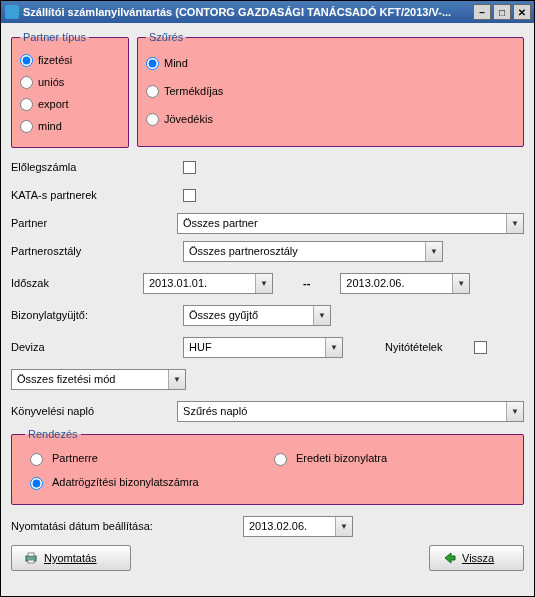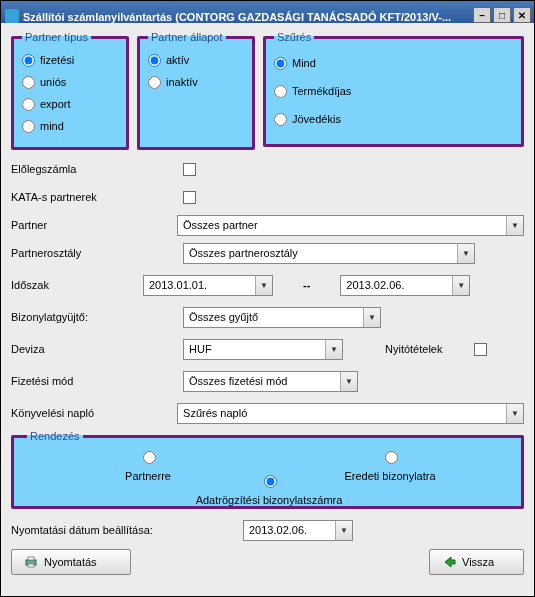--- a/index.html
+++ b/index.html
@@ -16,21 +16,21 @@
     width: 535px;
     height: 597px;
     background: #ececec;
     border: 1px solid #000;
   }
   .titlebar {
     background: linear-gradient(#4a7ab8, #2d5a9c);
     color: #fff;
     height: 22px;
     display: flex;
-    align-items: flex-end;
+    align-items: center;
     padding: 0 3px 0 4px;
     font-weight: bold;
     font-size: 11px;
   }
   .titlebar .icon {
     width: 14px; height: 14px;
     background: #3aa0d8;
     margin-right: 4px;
     border-radius: 2px;
   }
@@ -44,25 +44,25 @@
     font-size: 10px; font-weight: bold; color: #000;
   }
   .content {
     padding: 8px 10px 8px 10px;
   }
   .toprow {
     display: flex;
     gap: 8px;
   }
   fieldset.group {
-    border: 3px solid #701a75;
+    border: 1px solid #701a75;
     border-radius: 2px;
     padding: 6px 8px 10px 8px;
     margin: 0;
-    background: #7dd3fc;
+    background: #fca5a5;
   }
   fieldset.group > legend {
     color: #2a4f8f;
     font-size: 11px;
     padding: 0 3px;
   }
   .radio-line {
     display: flex;
     align-items: center;
     gap: 5px;
@@ -119,21 +119,20 @@
     margin-top: 6px;
     padding: 6px 10px 10px 13px;
   }
   .sort-grid {
     display: flex;
     flex-wrap: wrap;
   }
   .sort-item {
     display: flex; align-items: center; gap: 6px;
     height: 24px;
-    flex-direction: column;
   }
 
   .bottombar {
     display: flex;
     align-items: center;
     margin-top: 8px;
     gap: 8px;
   }
   .btn {
     height: 26px;
@@ -141,21 +140,21 @@
     border: 1px solid #888;
     background: linear-gradient(#fefefe,#dcdcdc);
     display: flex; align-items: center; gap: 6px;
     font-size: 11px;
     border-radius: 2px;
   }
   .btn .ic {
     width: 14px; height: 14px;
     display: inline-flex; align-items: center; justify-content: center;
   }
-  .u { }
+  .u { text-decoration: underline; }
 </style>
 </head>
 <body>
 
 <div class="window">
   <div class="titlebar">
     <div class="icon"></div>
     <div class="title">Szállítói számlanyilvántartás (CONTORG GAZDASÁGI TANÁCSADÓ KFT/2013/V-...</div>
     <div class="btns">
       <div class="tbtn">–</div>
@@ -180,31 +179,20 @@
         <label class="radio-line">
             <input type="radio" style="">
             <span>export</span>
           </label>
         <label class="radio-line">
             <input type="radio" style="">
             <span>mind</span>
           </label>
       </fieldset>
 
-      <fieldset class="group g2">
-        <legend>Partner állapot</legend>
-        <label class="radio-line">
-            <input type="radio" checked="" style="">
-            <span>aktív</span>
-          </label>
-        <label class="radio-line">
-            <input type="radio" style="">
-            <span>inaktív</span>
-          </label>
-      </fieldset>
 
 
       <fieldset class="group g4">
         <legend>Szűrés</legend>
         <label class="radio-line" style="height:28px">
             <input type="radio" checked="" style="">
             <span>Mind</span>
           </label>
         <label class="radio-line" style="height:28px">
             <input type="radio" style="">
@@ -230,59 +218,58 @@
       <div class="row">
         <div class="lbl">Partner</div>
         <div class="select" style="width:360px">
           <span>Összes partner</span>
           <span class="arrow">▼</span>
         </div>
       </div>
 
       <div class="row">
         <div class="lbl">Partnerosztály</div>
-        <div class="select" style="width:292px">
+        <div class="select" style="width:260px">
           <span>Összes partnerosztály</span>
           <span class="arrow">▼</span>
         </div>
       </div>
 
       <div class="row" style="margin-top:10px">
         <div class="lbl short">Időszak</div>
         <div class="select" style="width:130px">
           <span>2013.01.01.</span>
           <span class="arrow">▼</span>
         </div>
         <span class="dash">--</span>
         <div class="select" style="width:130px">
           <span>2013.02.06.</span>
           <span class="arrow">▼</span>
         </div>
       </div>
 
       <div class="row" style="margin-top:10px">
         <div class="lbl">Bizonylatgyüjtő:</div>
-        <div class="select" style="width:198px">
+        <div class="select" style="width:148px">
           <span>Összes gyűjtő</span>
           <span class="arrow">▼</span>
         </div>
       </div>
 
       <div class="row" style="margin-top:10px">
         <div class="lbl">Deviza</div>
         <div class="select" style="width:160px">
           <span>HUF</span>
           <span class="arrow">▼</span>
         </div>
         <span style="margin-left:20px">Nyitótételek</span>
         <span class="checkbox" style="margin-left:10px"></span>
       </div>
 
       <div class="row" style="margin-top:10px">
-        <div class="lbl">Fizetési mód</div>
         <div class="select" style="width:175px">
           <span>Összes fizetési mód</span>
           <span class="arrow">▼</span>
         </div>
       </div>
 
       <div class="row" style="margin-top:10px">
         <div class="lbl">Könyvelési napló</div>
         <div class="select" style="width:360px">
           <span>Szűrés napló</span>

